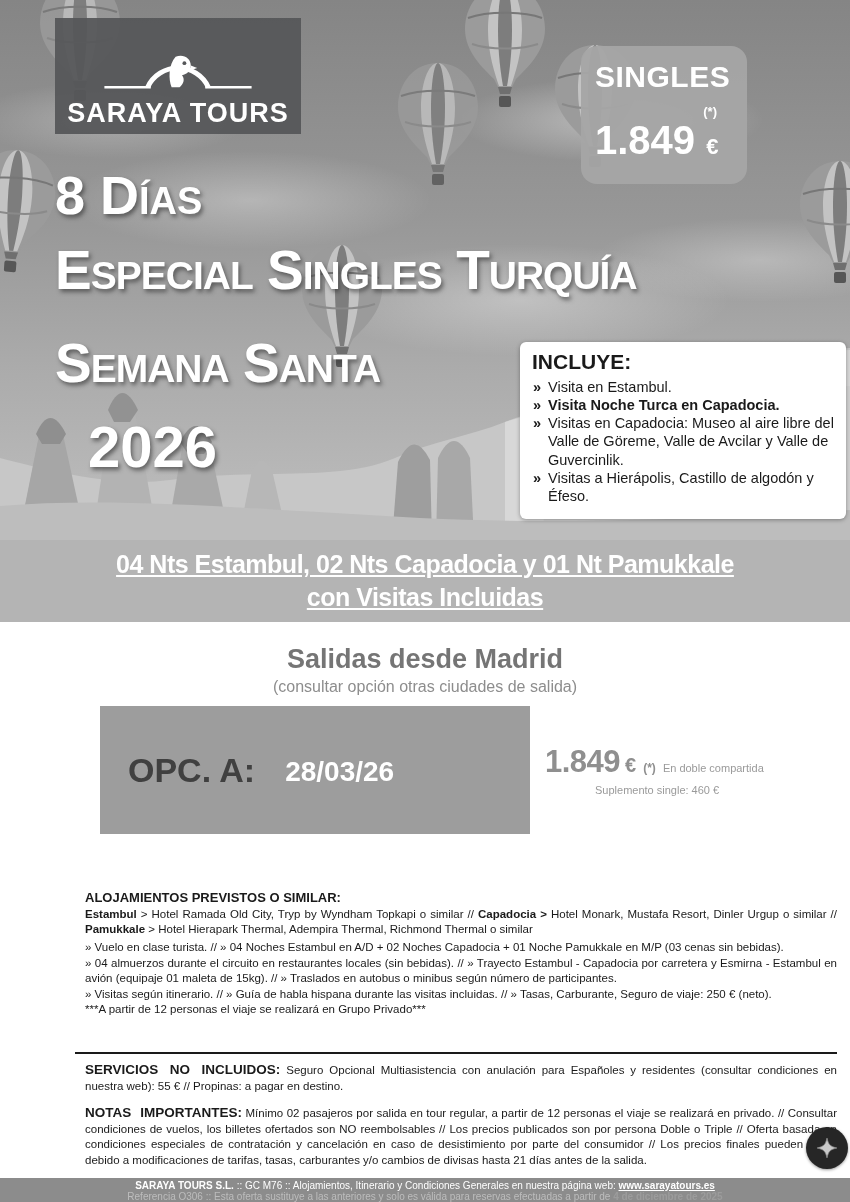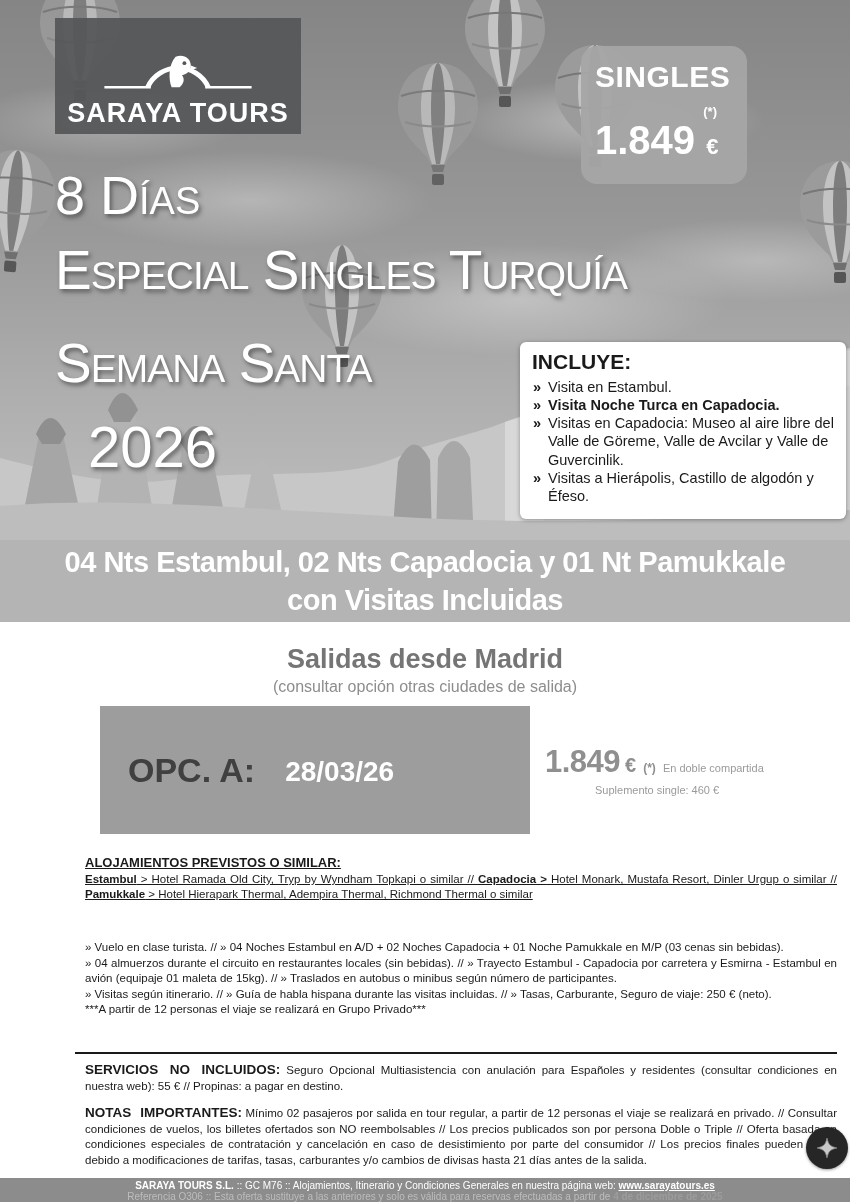--- a/index.html
+++ b/index.html
@@ -26,38 +26,38 @@
   .logo-art { width:210px; height:56px; }
   .brand { color:#fff; font-weight:bold; font-size:27px; letter-spacing:1px; line-height:1; }
 
   .singles-box { position:absolute; left:581px; top:46px; width:166px; height:138px; z-index:6;
                  background:rgba(166,166,166,.96); border-radius:16px; color:#fff; padding:14px 12px 10px 14px; }
   .singles-label { font-size:30px; font-weight:bold; letter-spacing:.5px; }
   .singles-ast { font-size:13px; font-weight:bold; text-align:right; margin:10px 18px 0 0; }
   .singles-price { font-size:40px; font-weight:bold; line-height:1; margin-top:1px; }
   .singles-price .cur { font-size:22px; font-weight:bold; }
 
-  .hero-title { position:absolute; z-index:5; color:#fff; font-weight:normal;
+  .hero-title { position:absolute; z-index:5; color:#fff; font-weight:bold;
                 font-variant:small-caps; text-shadow:2px 3px 4px rgba(55,55,55,.65); line-height:1; }
   #t-days  { left:55px; top:168px; font-size:54px; }
   #t-main  { left:55px; top:243px; font-size:55px; letter-spacing:-1px; }
   #t-line3 { left:55px; top:336px; font-size:55px; letter-spacing:-1px; }
   #t-year  { left:88px; top:418px; font-size:58px; font-variant:normal; }
 
   .incluye-box { position:absolute; left:520px; top:342px; width:326px; height:177px; z-index:7;
                  background:#fff; box-shadow:0 1px 4px rgba(0,0,0,.35); padding:8px 10px 6px 12px; color:#1a1a1a;border-radius:6px; }
   .incluye-box h3 { font-size:21px; font-weight:bold; margin-bottom:4px; }
   .inc-item { position:relative; padding-left:16px; font-size:14.5px; line-height:1.25; }
   .inc-item .bullet { position:absolute; left:1px; top:0; font-weight:bold; }
   .bold-item { font-weight:bold; }
 
   
   .banner { position:absolute; left:0; top:540px; width:850px; height:82px; background:#b4b4b4;
             display:flex; flex-direction:column; align-items:center; justify-content:center; z-index:4; }
-  .banner div { color:#fff; font-weight:bold; font-size:29px; letter-spacing:-0.5px; line-height:1.32; white-space:nowrap; }
+  .banner div { color:#fff; font-weight:bold; font-size:25px; letter-spacing:-0.5px; line-height:1.32; white-space:nowrap;text-decoration:underline; }
 
   
   .salidas { position:absolute; left:0; top:644px; width:850px; text-align:center; }
   .salidas-title { font-size:27px; font-weight:bold; color:#757575; }
   .salidas-sub { font-size:16px; color:#8d8d8d; margin-top:3px; }
 
   .opc-box { position:absolute; left:100px; top:706px; width:430px; height:128px; background:#9d9d9d;
              display:flex; align-items:center; padding-left:28px; }
   .opc-label { color:#404040; font-weight:bold; font-size:34px; }
   .opc-date { color:#fff; font-weight:bold; font-size:28px; margin-left:30px; padding-top:4px; }
@@ -68,21 +68,21 @@
   .price-cur { font-size:20px; font-weight:bold; margin-left:5px; }
   .price-ast { font-size:12px; font-weight:bold; margin-left:7px; }
   .price-note { font-size:11px; margin-left:7px; color:#9a9a9a; }
   .price-supp { font-size:11px; color:#9a9a9a; margin:4px 0 0 50px; }
 
   
   .section { position:absolute; left:85px; width:752px; color:#1a1a1a; }
   .sec-h { font-size:13px; font-weight:bold; }
   .sec-body { font-size:11.5px; line-height:15px; text-align:justify; }
   .seg-bold { font-weight:bold; }
-  #alojamientos { top:855px;text-decoration:underline; }
+  #alojamientos { top:890px; }
   #alojamientos .sec-body { margin-top:2px; }
   #servicios-incluidos { top:936px; }
   #servicios-incluidos .sec-body { margin-top:4px; line-height:15.5px; }
   #servicios-incluidos p { margin:0; }
   .divider { position:absolute; left:75px; top:1052px; width:762px; border-top:2px solid #1a1a1a; }
   #servicios-no { top:1062px; }
   #servicios-no .sec-body, #notas .sec-body { line-height:15.5px; }
   #servicios-no .inline-h, #notas .inline-h { font-size:13.5px; font-weight:bold; word-spacing:5px; }
   #notas { top:1105px; }
 

